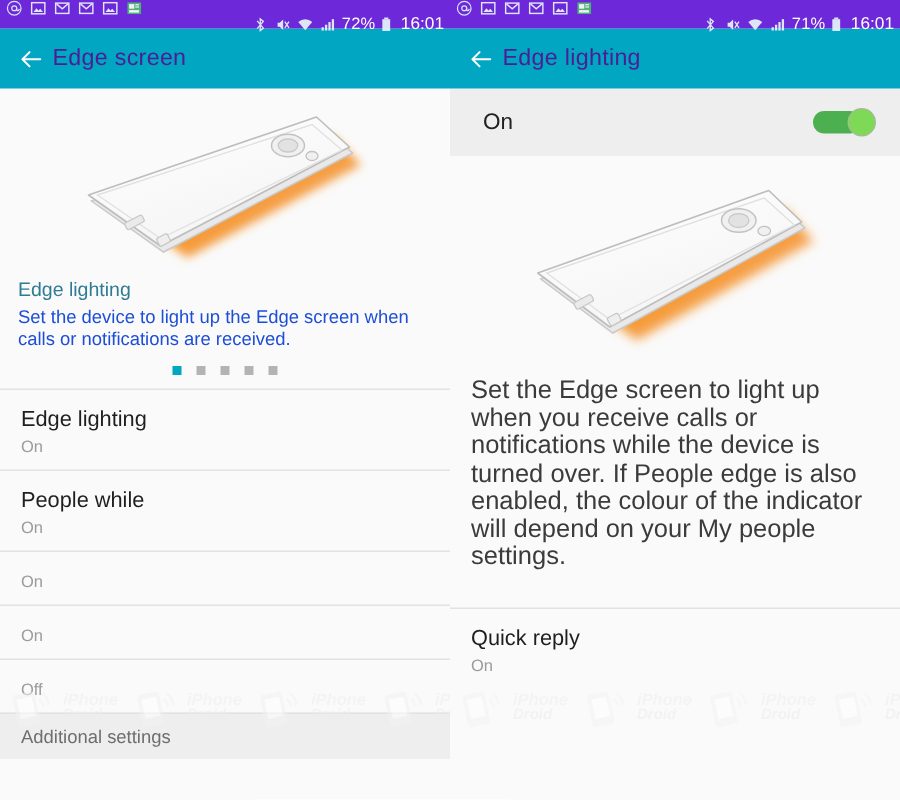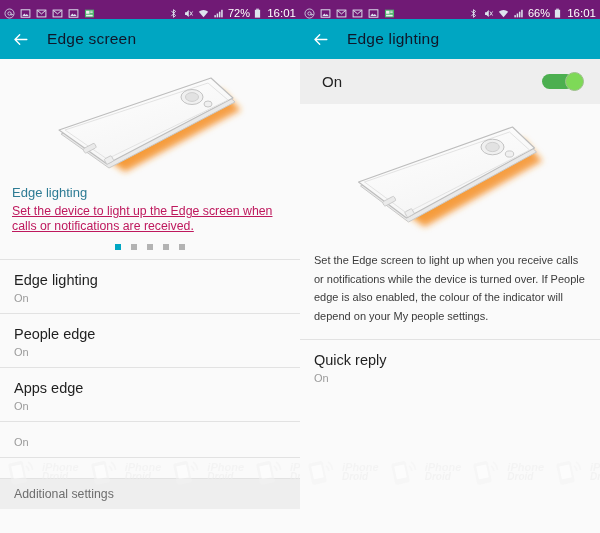--- a/index.html
+++ b/index.html
@@ -10,44 +10,44 @@
     font-family: "Liberation Sans", sans-serif;
     overflow: hidden;
   }
   .screens { display: flex; width: 600px; height: 533px; }
   .screen { width: 300px; height: 533px; position: relative; background: #fafafa; overflow: hidden; }
   .screen.left { border-right: 0; }
 
   
   .statusbar {
     height: 19px;
-    background: #701a75;
-    display: flex; align-items: flex-end;
+    background: #6d28d9;
+    display: flex; align-items: flex-start;
     padding: 0 4px 0 4px;
-    position: relative; z-index: 5;
+    position: relative; z-index: 5; flex-direction: column;
   }
   .sb-left { display: flex; align-items: center; gap: 5px; }
   .sb-right { display: flex; align-items: center; gap: 4px; margin-left: auto; }
   .sb-ico { width: 11px; height: 11px; opacity: .92; display: block; }
   .sb-text { color: #ffffff; font-size: 11px; line-height: 11px; letter-spacing: .1px; }
   .sb-time { color: #ffffff; font-size: 11.5px; line-height: 11px; margin-left: 2px; }
 
   
   .appbar {
     height: 40px;
     background: #00a6c2;
     display: flex; align-items: center;
     padding-left: 11px;
     position: relative; z-index: 4;
   }
   .back-arrow { width: 19px; height: 19px; flex: 0 0 auto; }
   .appbar-title {
-    color: #0f172a;
+    color: #4c1d95;
     font-size: 15.5px;
-    margin-left: 17px;
+    margin-left: 5px;
     letter-spacing: .2px;
     white-space: nowrap;
   }
 
   
   .master-row {
     height: 45px;
     background: #eeeeee;
     display: flex; align-items: center;
     padding: 0 16px 0 22px;
@@ -78,36 +78,36 @@
 
   
   .illus { position: relative; width: 100%; }
   .left .illus { height: 122px; }
   .right .illus { height: 135px; }
   .illus svg { position: absolute; left: 50%; top: 50%; transform: translate(-50%,-50%); }
 
   
   .caption { padding: 4px 12px 0 12px; }
   .caption-title { color: #2d7b94; font-size: 13px; margin-bottom: 4px; }
-  .caption-desc { color: #be185d; font-size: 12.3px; line-height: 15px; text-decoration: underline; }
+  .caption-desc { color: #1d4ed8; font-size: 12.3px; line-height: 15px; }
 
   .dots { display: flex; justify-content: center; gap: 10px; margin-top: 10px; }
   .dot { width: 6px; height: 6px; background: #b3b3b3; }
   .dot.active { background: #00a6c2; }
 
   
   .long-desc {
     padding: 12px 14px 14px 14px;
     color: #3b3b3b;
-    font-size: 11px;
+    font-size: 17px;
     line-height: 18.5px;
   }
 
   
-  .list { position: relative; }
+  .list { position: relative; margin-top: 10px; }
   .list-item {
     position: relative;
     padding: 11px 14px 9px 14px;
     border-top: 1px solid #e2e2e2;
     background: transparent;
   }
   .list-item:first-child { border-top: 1px solid #e2e2e2; }
   .item-title { font-size: 14.5px; color: #1f1f1f; line-height: 18px; }
   .item-sub { font-size: 11px; color: #9b9b9b; margin-top: 3px; line-height: 12px; }
 
@@ -254,31 +254,31 @@
           <span class="dot"></span>
         </div>
       </div>
 
       <div class="list" style="margin-top:9px">
         <div class="list-item">
           <div class="item-title">Edge lighting</div>
           <div class="item-sub">On</div>
         </div>
         <div class="list-item">
-          <div class="item-title">People edge</div>
+          <div class="item-title">People while</div>
           <div class="item-sub">On</div>
         </div>
         <div class="list-item">
-          <div class="item-title">Apps edge</div>
           <div class="item-sub">On</div>
         </div>
         <div class="list-item">
           <div class="item-sub">On</div>
         </div>
         <div class="list-item">
+          <div class="item-sub">Off</div>
         </div>
         <div class="section-header">Additional settings</div>
       </div>
 
       <div class="wm-band" style="top:398px">
         <div class="wm">
             <svg width="34" height="30" viewBox="0 0 34 30">
               <rect x="4" y="5" width="15" height="22" rx="2.5" fill="#f2f2f2" transform="rotate(-12 11 16)"></rect>
               <rect x="6.5" y="8.5" width="10" height="13" fill="#ffffff" transform="rotate(-12 11 15)"></rect>
               <path d="M20 9 a7 7 0 0 1 3 5 M22 5 a11 11 0 0 1 4.5 8" fill="none" stroke="#f2f2f2" stroke-width="1.8"></path>
@@ -369,21 +369,21 @@
         </svg>
         <svg class="sb-ico" viewBox="0 0 16 16">
           <path d="M8 13.4 L1.2 5.4 A10 10 0 0 1 14.8 5.4 Z" fill="#e8f6f9"></path>
         </svg>
         <svg class="sb-ico" viewBox="0 0 16 16">
           <rect x="2" y="10.4" width="2.2" height="3.2" fill="#e8f6f9"></rect>
           <rect x="5.3" y="8" width="2.2" height="5.6" fill="#e8f6f9"></rect>
           <rect x="8.6" y="5.4" width="2.2" height="8.2" fill="#e8f6f9"></rect>
           <rect x="11.9" y="2.6" width="2.2" height="11" fill="#e8f6f9"></rect>
         </svg>
-        <span class="sb-text">66%</span>
+        <span class="sb-text">71%</span>
         <svg class="sb-ico" viewBox="0 0 10 16" style="width:7px">
           <rect x="3" y="1" width="4" height="1.6" fill="#e8f6f9"></rect>
           <rect x="1.2" y="2.6" width="7.6" height="11.4" fill="#e8f6f9"></rect>
         </svg>
         <span class="sb-time">16:01</span>
       </div>
     </div>
 
     <div class="appbar">
       <svg class="back-arrow" viewBox="0 0 24 24">

